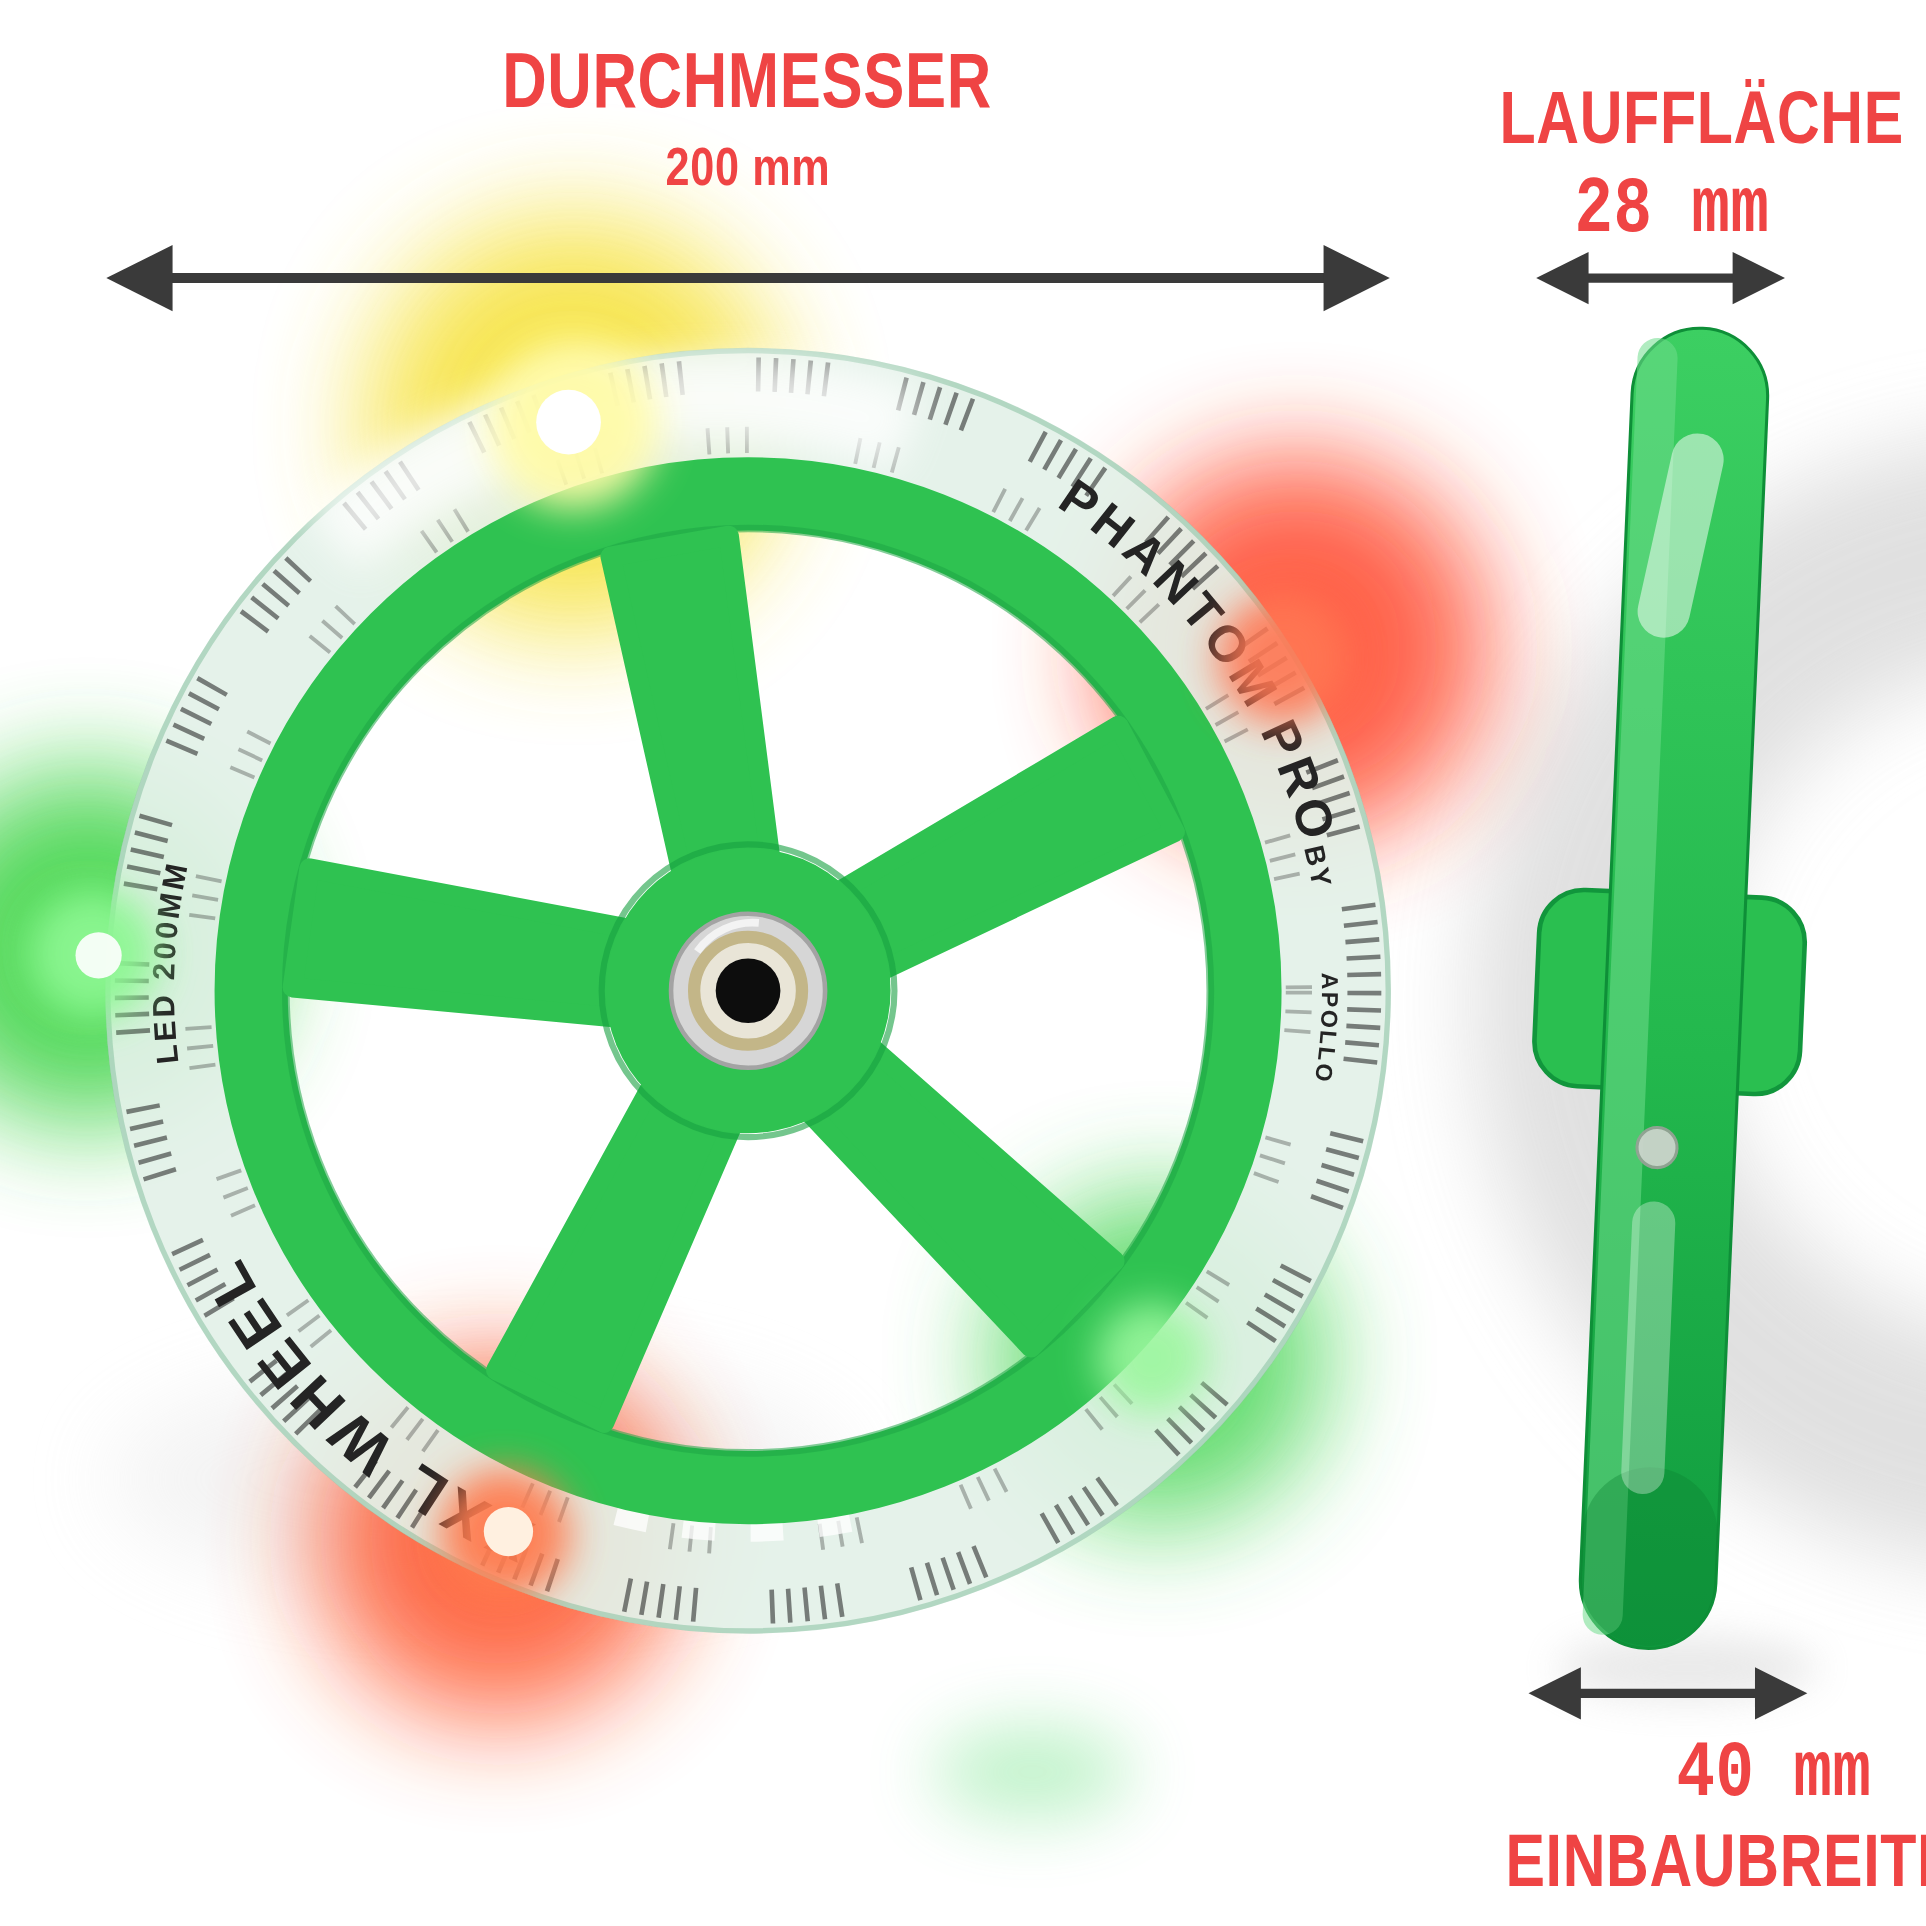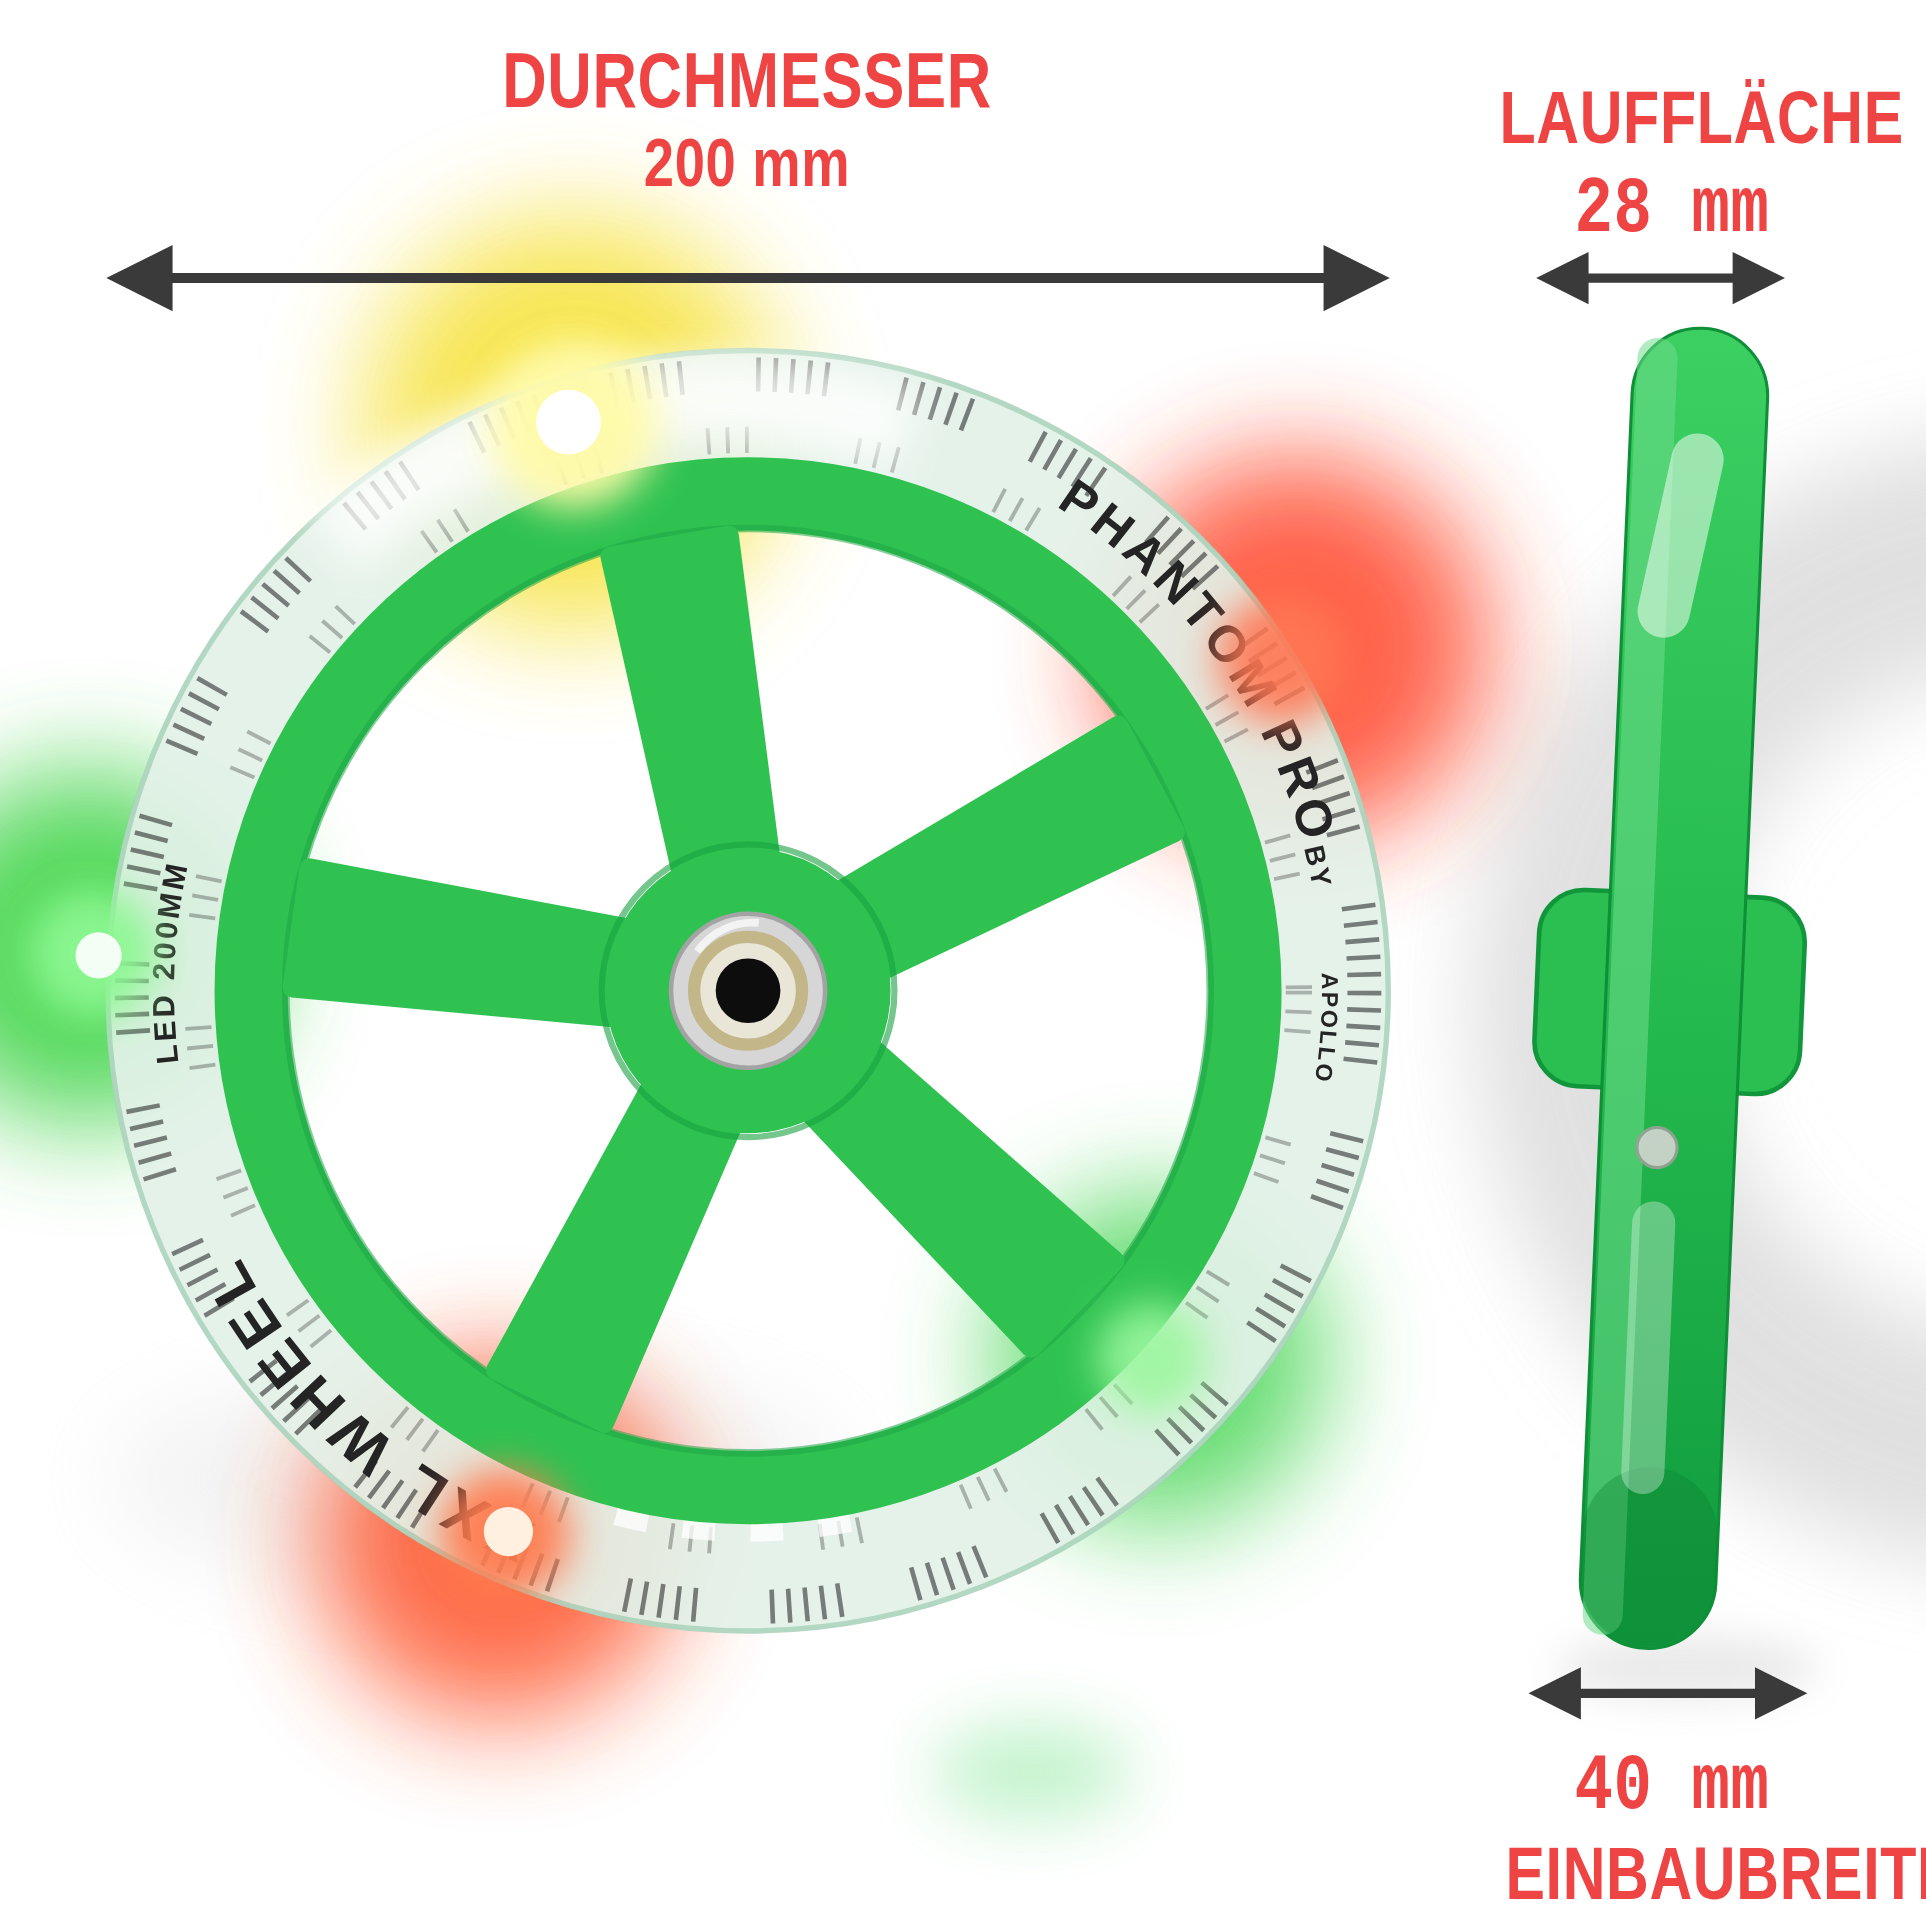--- a/index.html
+++ b/index.html
@@ -1,25 +1,25 @@
 <!DOCTYPE html>
 <html style="font-size:12.3px"><head>
 <meta charset="utf-8">
 <style>
   html,body { margin:0; padding:0; background:#ffffff; }
   body { width:1926px; height:1926px; font-family:"Liberation Sans", sans-serif; }
   .stage { position:relative; width:1926px; height:1926px; overflow:hidden; background:#ffffff; }
   svg.scene { position:absolute; left:0; top:0; width:1926px; height:1926px; }
   .dim { position:absolute; text-align:center; color:#ef4444; line-height:1.04; }
   .dim .title { font-size:77px; font-weight:700; letter-spacing:0.8px; }
-  .dim .value { font-size:68px; font-weight:700; margin-top:7px; letter-spacing:0.8px; }
+  .dim .value { font-size:54px; font-weight:700; margin-top:18px; letter-spacing:0.8px; }
   .dim.small .title { font-size:74px;margin-top:37px; }
   .dim.small .value { font-size:80px; margin-top:10.8px;font-family:Liberation Mono, monospace; }
   .cond { display:inline-block; transform:scaleX(0.80); transform-origin:50% 50%; white-space:nowrap; }
-  .dim.bottom .value { margin-top:13px; }
+  .dim.bottom .value { margin-top:0;text-align:right; }
   .dim.bottom .title { margin-top:7.7px; }
 </style>
 </head>
 <body>
 
 <div class="stage">
 
   <svg class="scene" viewBox="0 0 2500 2500">
     <defs>
       <filter id="blur70" x="-80%" y="-80%" width="260%" height="260%">

